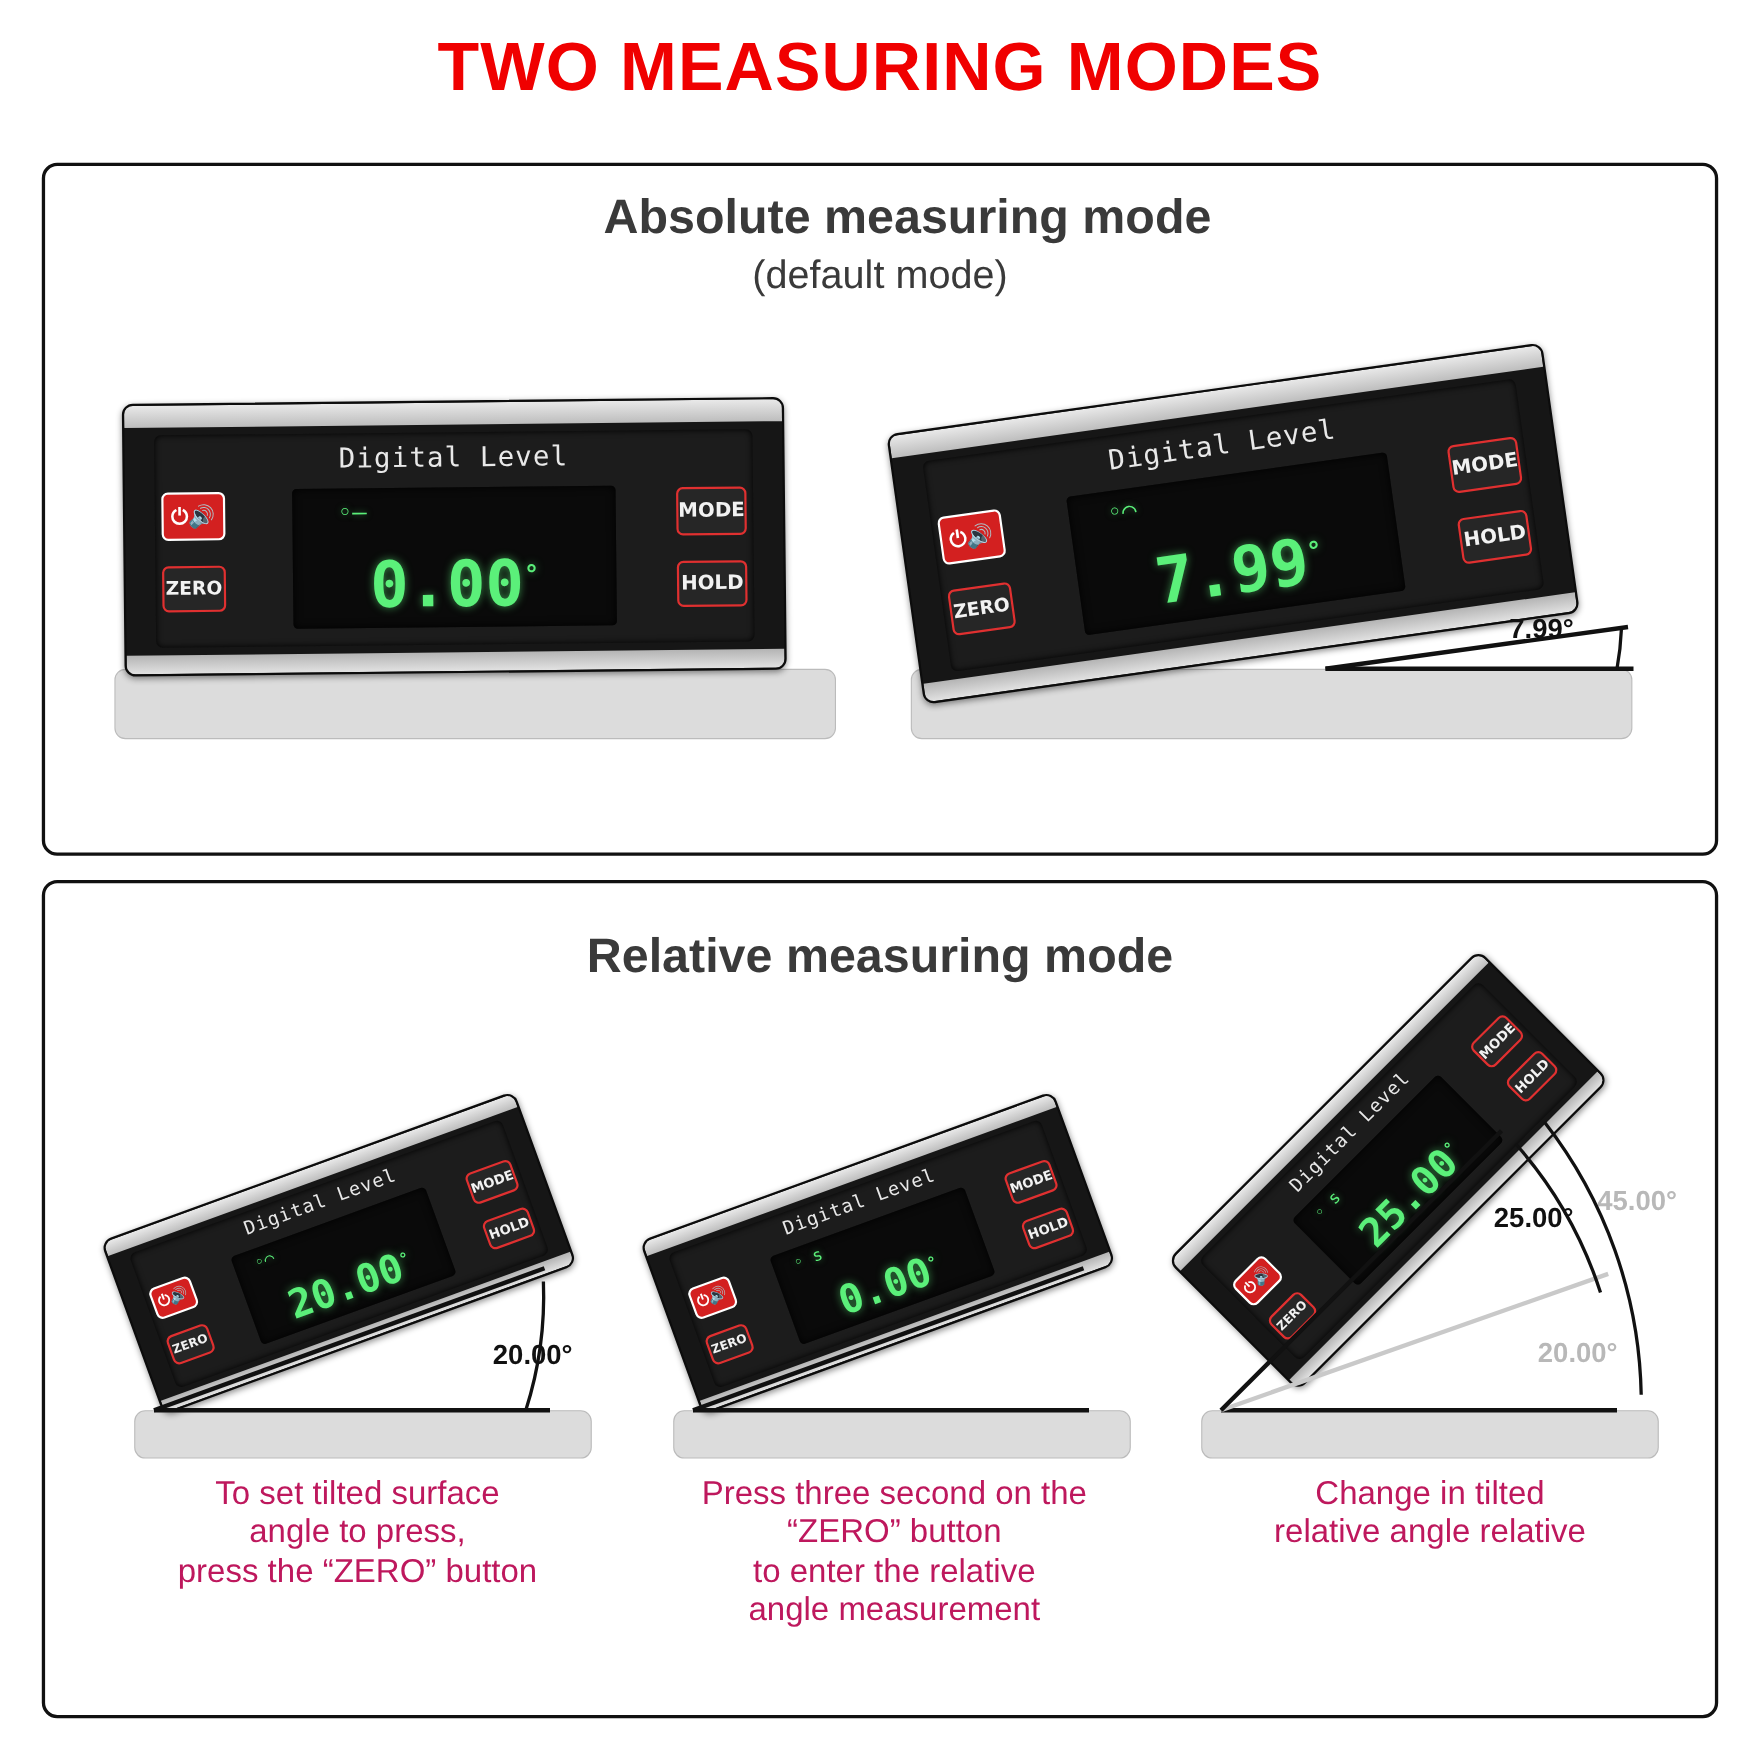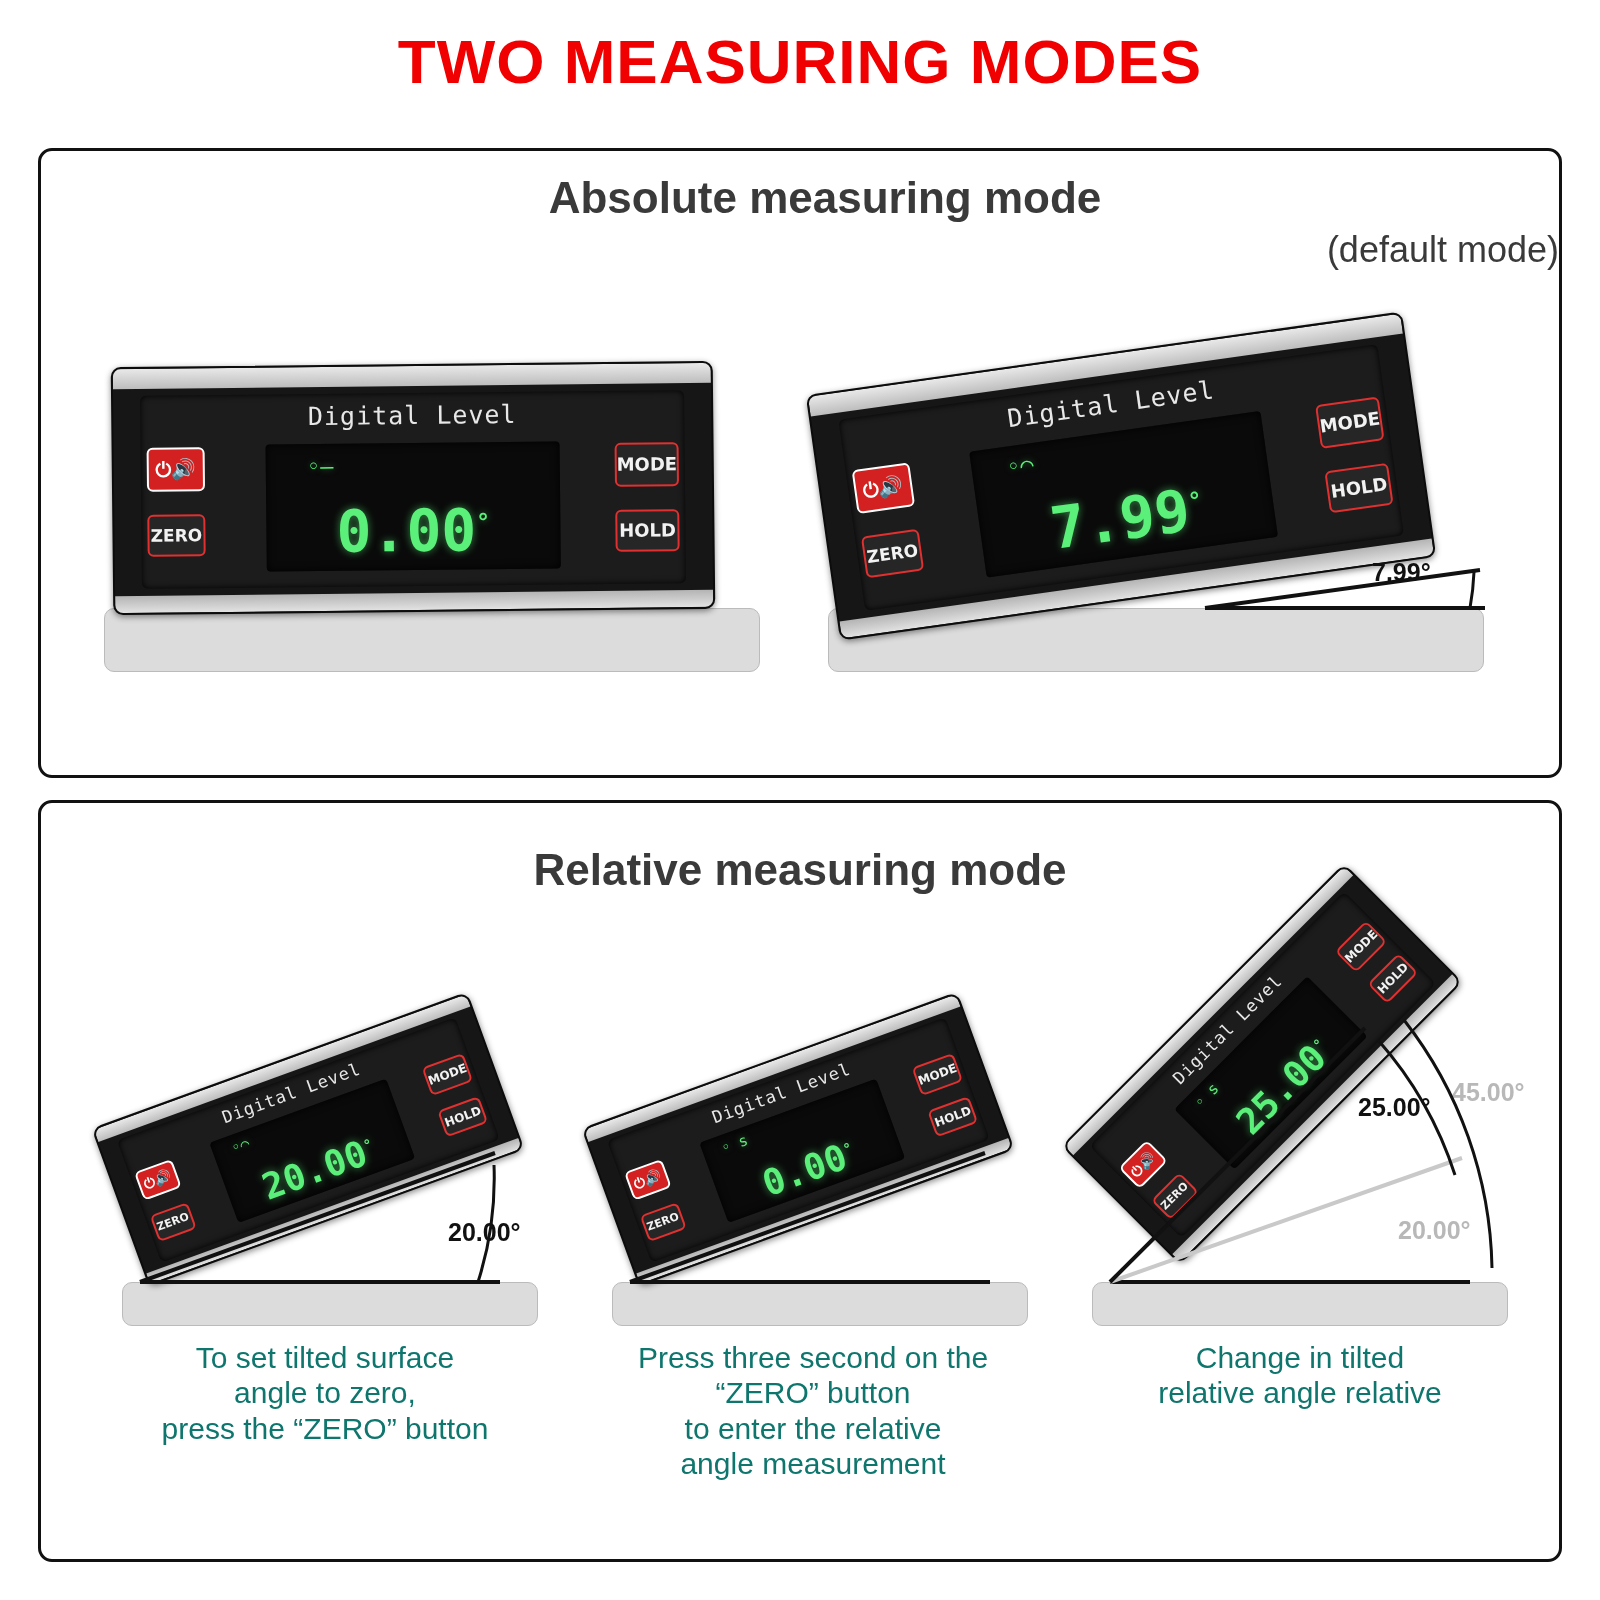--- a/index.html
+++ b/index.html
@@ -195,35 +195,35 @@
     left: 0;
     top: 0;
     width: 1600px;
     height: 1600px;
     pointer-events: none;
   }
 
   .caption {
     position: absolute;
     text-align: center;
-    color: #0f766e;
+    color: #be185d;
     font-size: 30px;
     line-height: 1.18;
   }
 </style>
 </head>
 <body>
 
 <div class="page">
 
   <div class="main-title">TWO MEASURING MODES</div>
 
   <div class="panel panel-abs">
     <div class="panel-title" style="top:22px;margin-left:25px;">Absolute measuring mode</div>
-    <div class="panel-sub" style="top:78px;text-align:right;">(default mode)</div>
+    <div class="panel-sub" style="top:78px;">(default mode)</div>
   </div>
 
   <div class="table-block" style="left:104px; top:608px; width:654px; height:62px;"></div>
 
   <div class="device-wrap" style="left:112px; top:364px; width:602px; height:248px; transform: rotate(-0.6deg);">
     <div class="device">
       <div class="device-top-strip"></div>
       <div class="device-bottom-strip"></div>
       <div class="device-face">
         <div class="brand" style="font-size:25px;">Digital Level</div>
@@ -340,21 +340,21 @@
       </div>
     </div>
   </div>
 
   <div class="ann-label" style="left:1358px; top:1093px;">25.00°</div>
   <div class="ann-label ann-label-grey" style="left:1452px; top:1078px;">45.00°</div>
   <div class="ann-label ann-label-grey" style="left:1398px; top:1216px;">20.00°</div>
 
   <div class="caption" style="left:110px; top:1340px; width:430px;">
     <div>To set tilted surface</div>
-    <div>angle to zero,</div>
+    <div>angle to press,</div>
     <div>press the “ZERO” button</div>
   </div>
   <div class="caption" style="left:588px; top:1340px; width:450px;">
     <div>Press three second on the</div>
     <div>“ZERO” button</div>
     <div>to enter the relative</div>
     <div>angle measurement</div>
   </div>
   <div class="caption" style="left:1080px; top:1340px; width:440px;">
     <div>Change in tilted</div>

